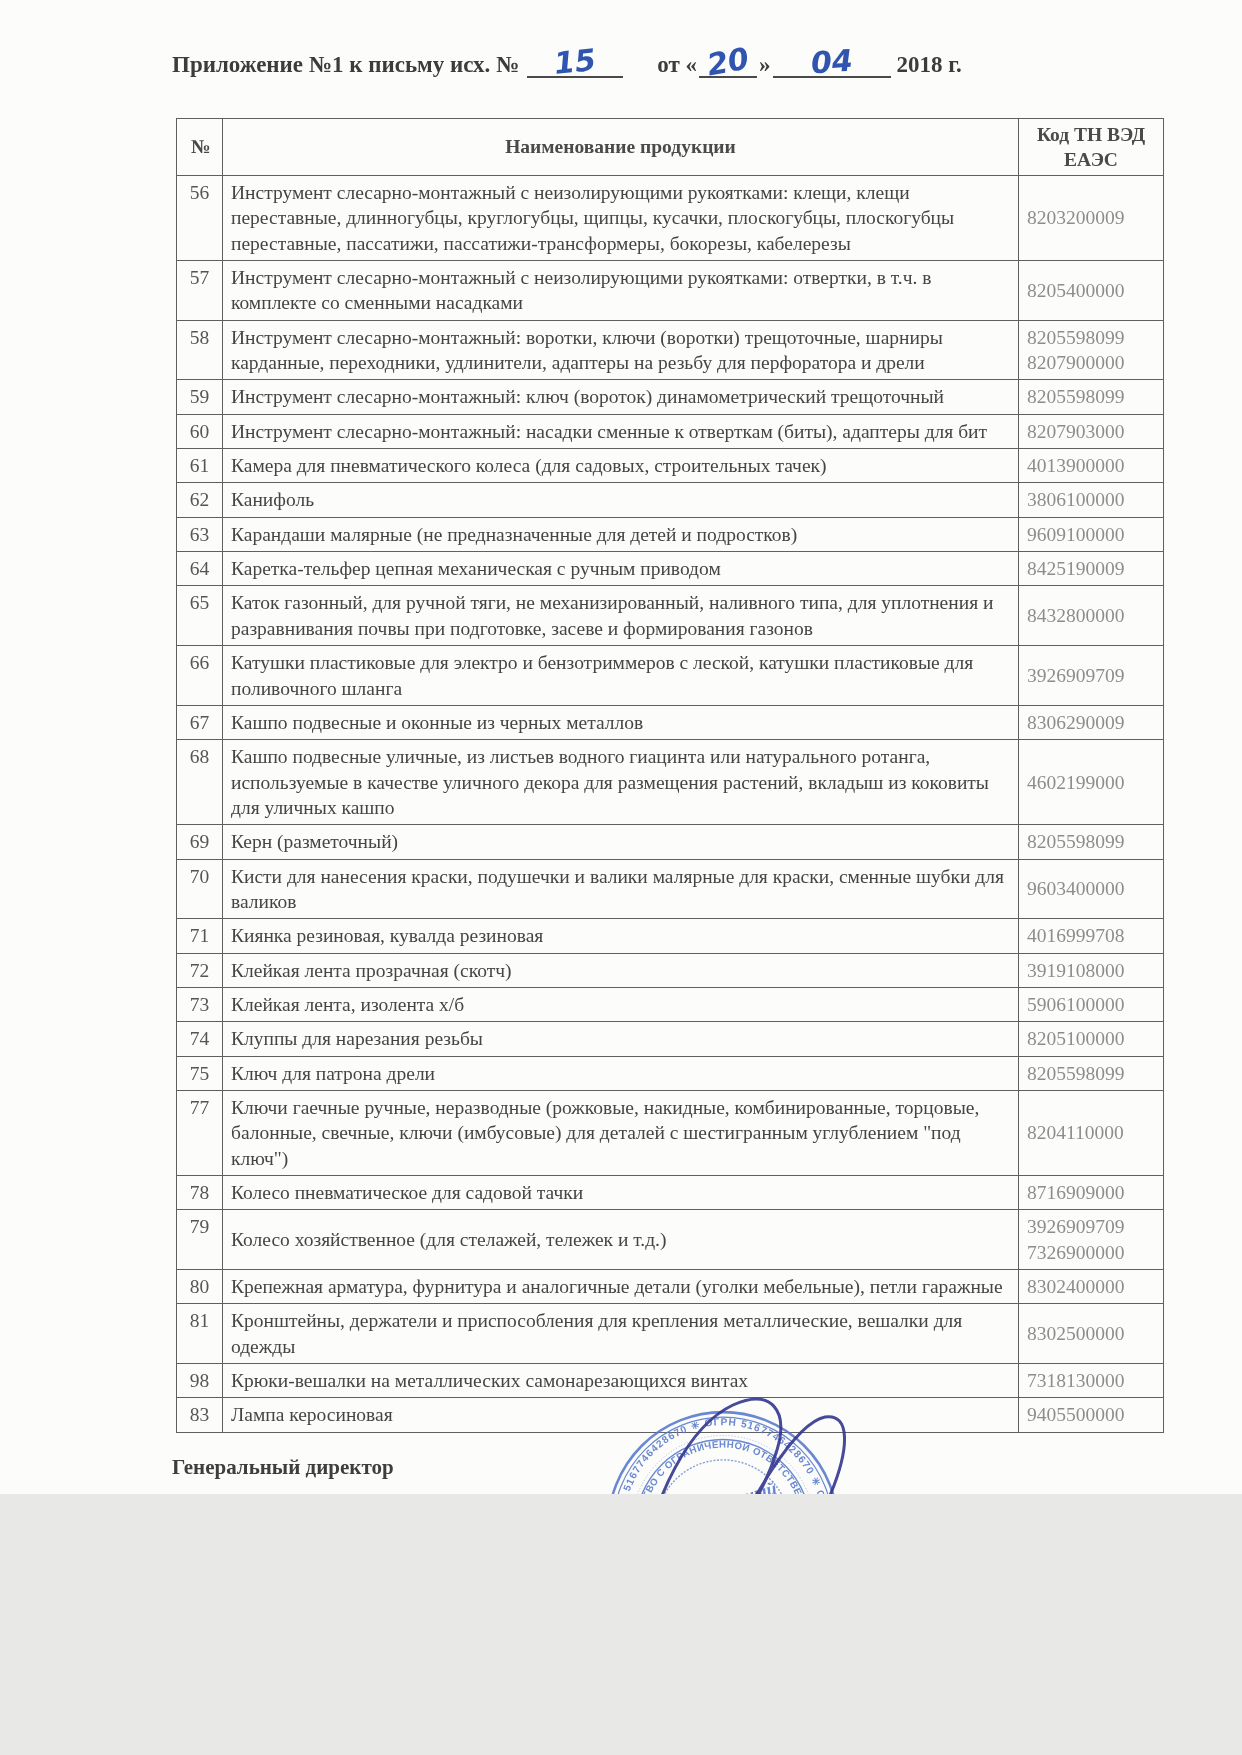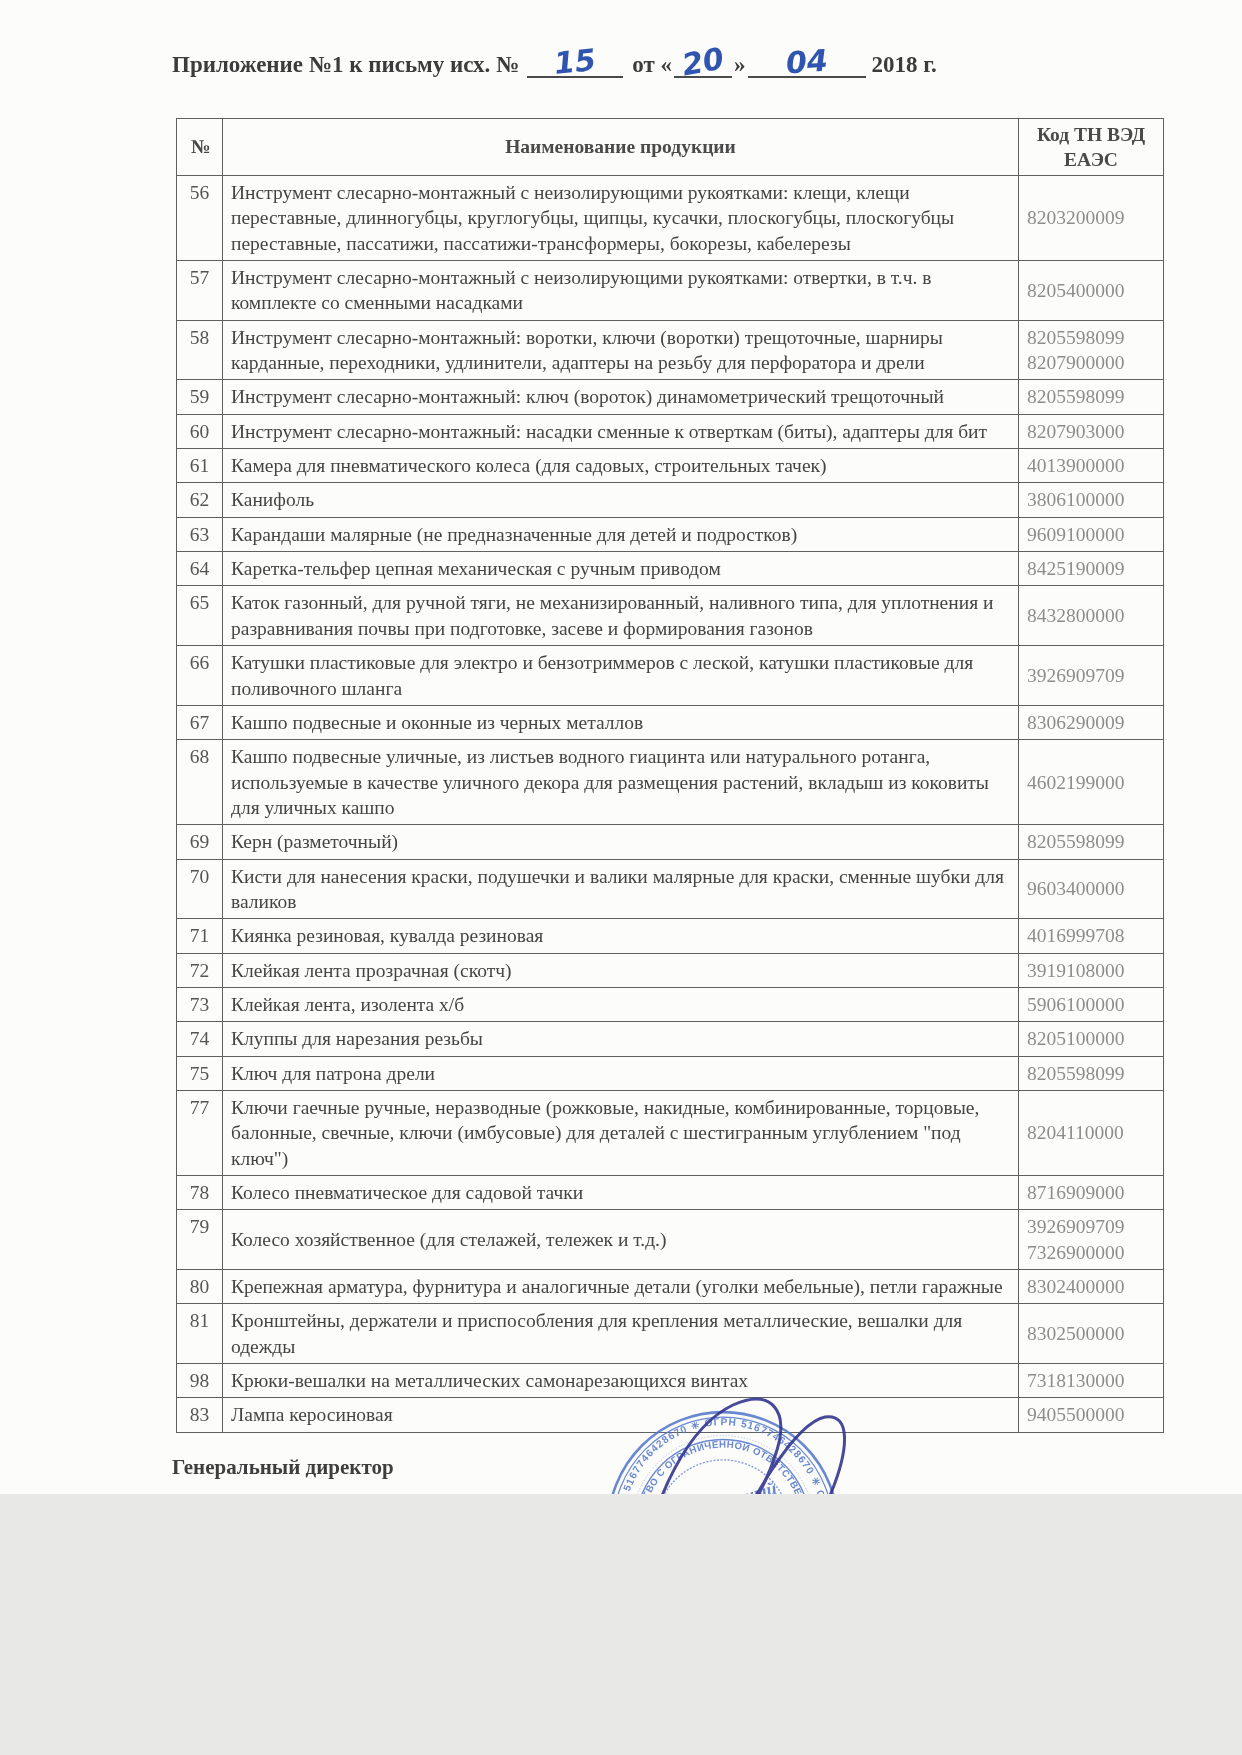--- a/index.html
+++ b/index.html
@@ -23,21 +23,21 @@
     color:#2f55b0;font-size:30px;
     display:inline-block;transform:rotate(-6deg);
   }
   .blank{
     display:inline-block;border-bottom:2px solid #4a4a4a;
     text-align:center;line-height:0.9;
   }
   .blank.num{width:96px;margin:0 8px;}
   .blank.day{width:58px;margin:0 2px;}
   .blank.month{width:118px;margin:0 6px 0 2px;}
-  .doc-header .sep{margin-left:1px;}
+  .doc-header .sep{margin-left:26px;}
   
   table.products{
     position:absolute;left:176px;top:118px;
     width:987px;border-collapse:collapse;
     table-layout:fixed;
   }
   table.products col.c-num{width:46px;}
   table.products col.c-name{width:796px;}
   table.products col.c-code{width:145px;}
   table.products th, table.products td{

